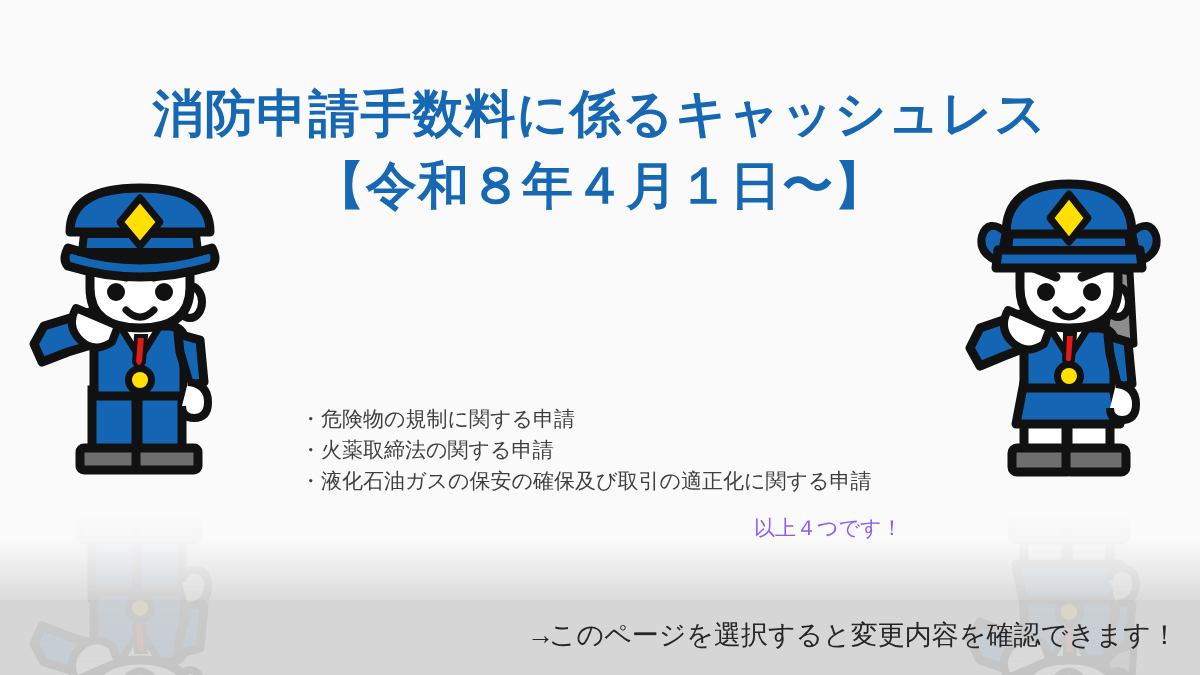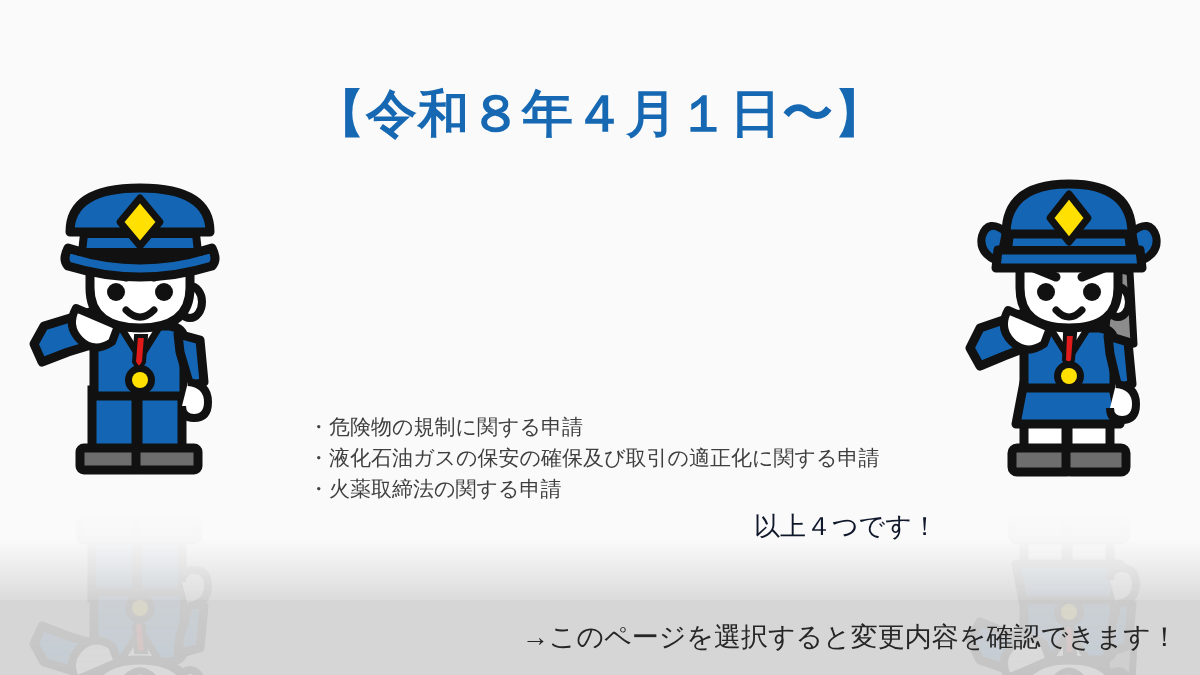--- a/index.html
+++ b/index.html
@@ -78,50 +78,50 @@
     z-index: 6;
     white-space: nowrap;
   }
 
   .bullets {
     position: absolute;
     left: 300px;
     top: 404px;
     z-index: 6;
     list-style: none;
-    margin: 8px;
+    margin: 0;
     padding: 0;
   }
   .bullets li {
     font-family: "DejaVu Sans", "Liberation Sans", sans-serif;
     font-size: 21px;
     line-height: 31px;
     color: #3f3f3f;
     white-space: nowrap;
   }
 
   .summary {
     position: absolute;
     left: 754px;
     top: 513px;
-    font-family: Liberation Mono, monospace;
-    font-size: 26px;
+    font-family: Liberation Sans, sans-serif;
+    font-size: 21px;
     line-height: 30px;
-    color: #0f172a;
+    color: #8b5cf6;
     z-index: 6;
     white-space: nowrap;
   }
 
   .footer-note {
     position: absolute;
     left: 0;
     top: 619px;
     width: 1178px;
     text-align: right;
-    font-family: Liberation Sans, sans-serif;
+    font-family: Liberation Mono, monospace;
     font-size: 27px;
     line-height: 36px;
     color: #262626;
     z-index: 7;
     white-space: nowrap;
   }
 
   
   .figure {
     position: absolute;
@@ -264,27 +264,28 @@
         <path d="M44 58 Q44 8 107 8 Q170 8 170 58 Z" fill="#1466b5" stroke="#111" stroke-width="9" stroke-linejoin="round"></path>
 
         <path d="M107 18 L126 42 L107 66 L88 42 Z" fill="#ffe000" stroke="#111" stroke-width="7" stroke-linejoin="round"></path>
 
         <path d="M46 134 q-10 18 4 32 q14 14 32 2 l6 -16 Z" fill="#fff" stroke="#111" stroke-width="8" stroke-linejoin="round"></path>
       </g>
     </svg>
   </div>
 
   <div class="title-block">
+    <div class="title-line l1">消防申請手数料に係るキャッシュレス</div>
     <div class="title-line l3">【令和８年４月１日〜】</div>
   </div>
 
 
   <ul class="bullets">
     <li>・危険物の規制に関する申請</li>
+    <li>・火薬取締法の関する申請</li>
     <li>・液化石油ガスの保安の確保及び取引の適正化に関する申請</li>
-    <li>・火薬取締法の関する申請</li>
   </ul>
 
   <div class="summary">以上４つです！</div>
 
   <div class="footer-note">→このページを選択すると変更内容を確認できます！</div>
 
 </div>
 
 </body></html>

